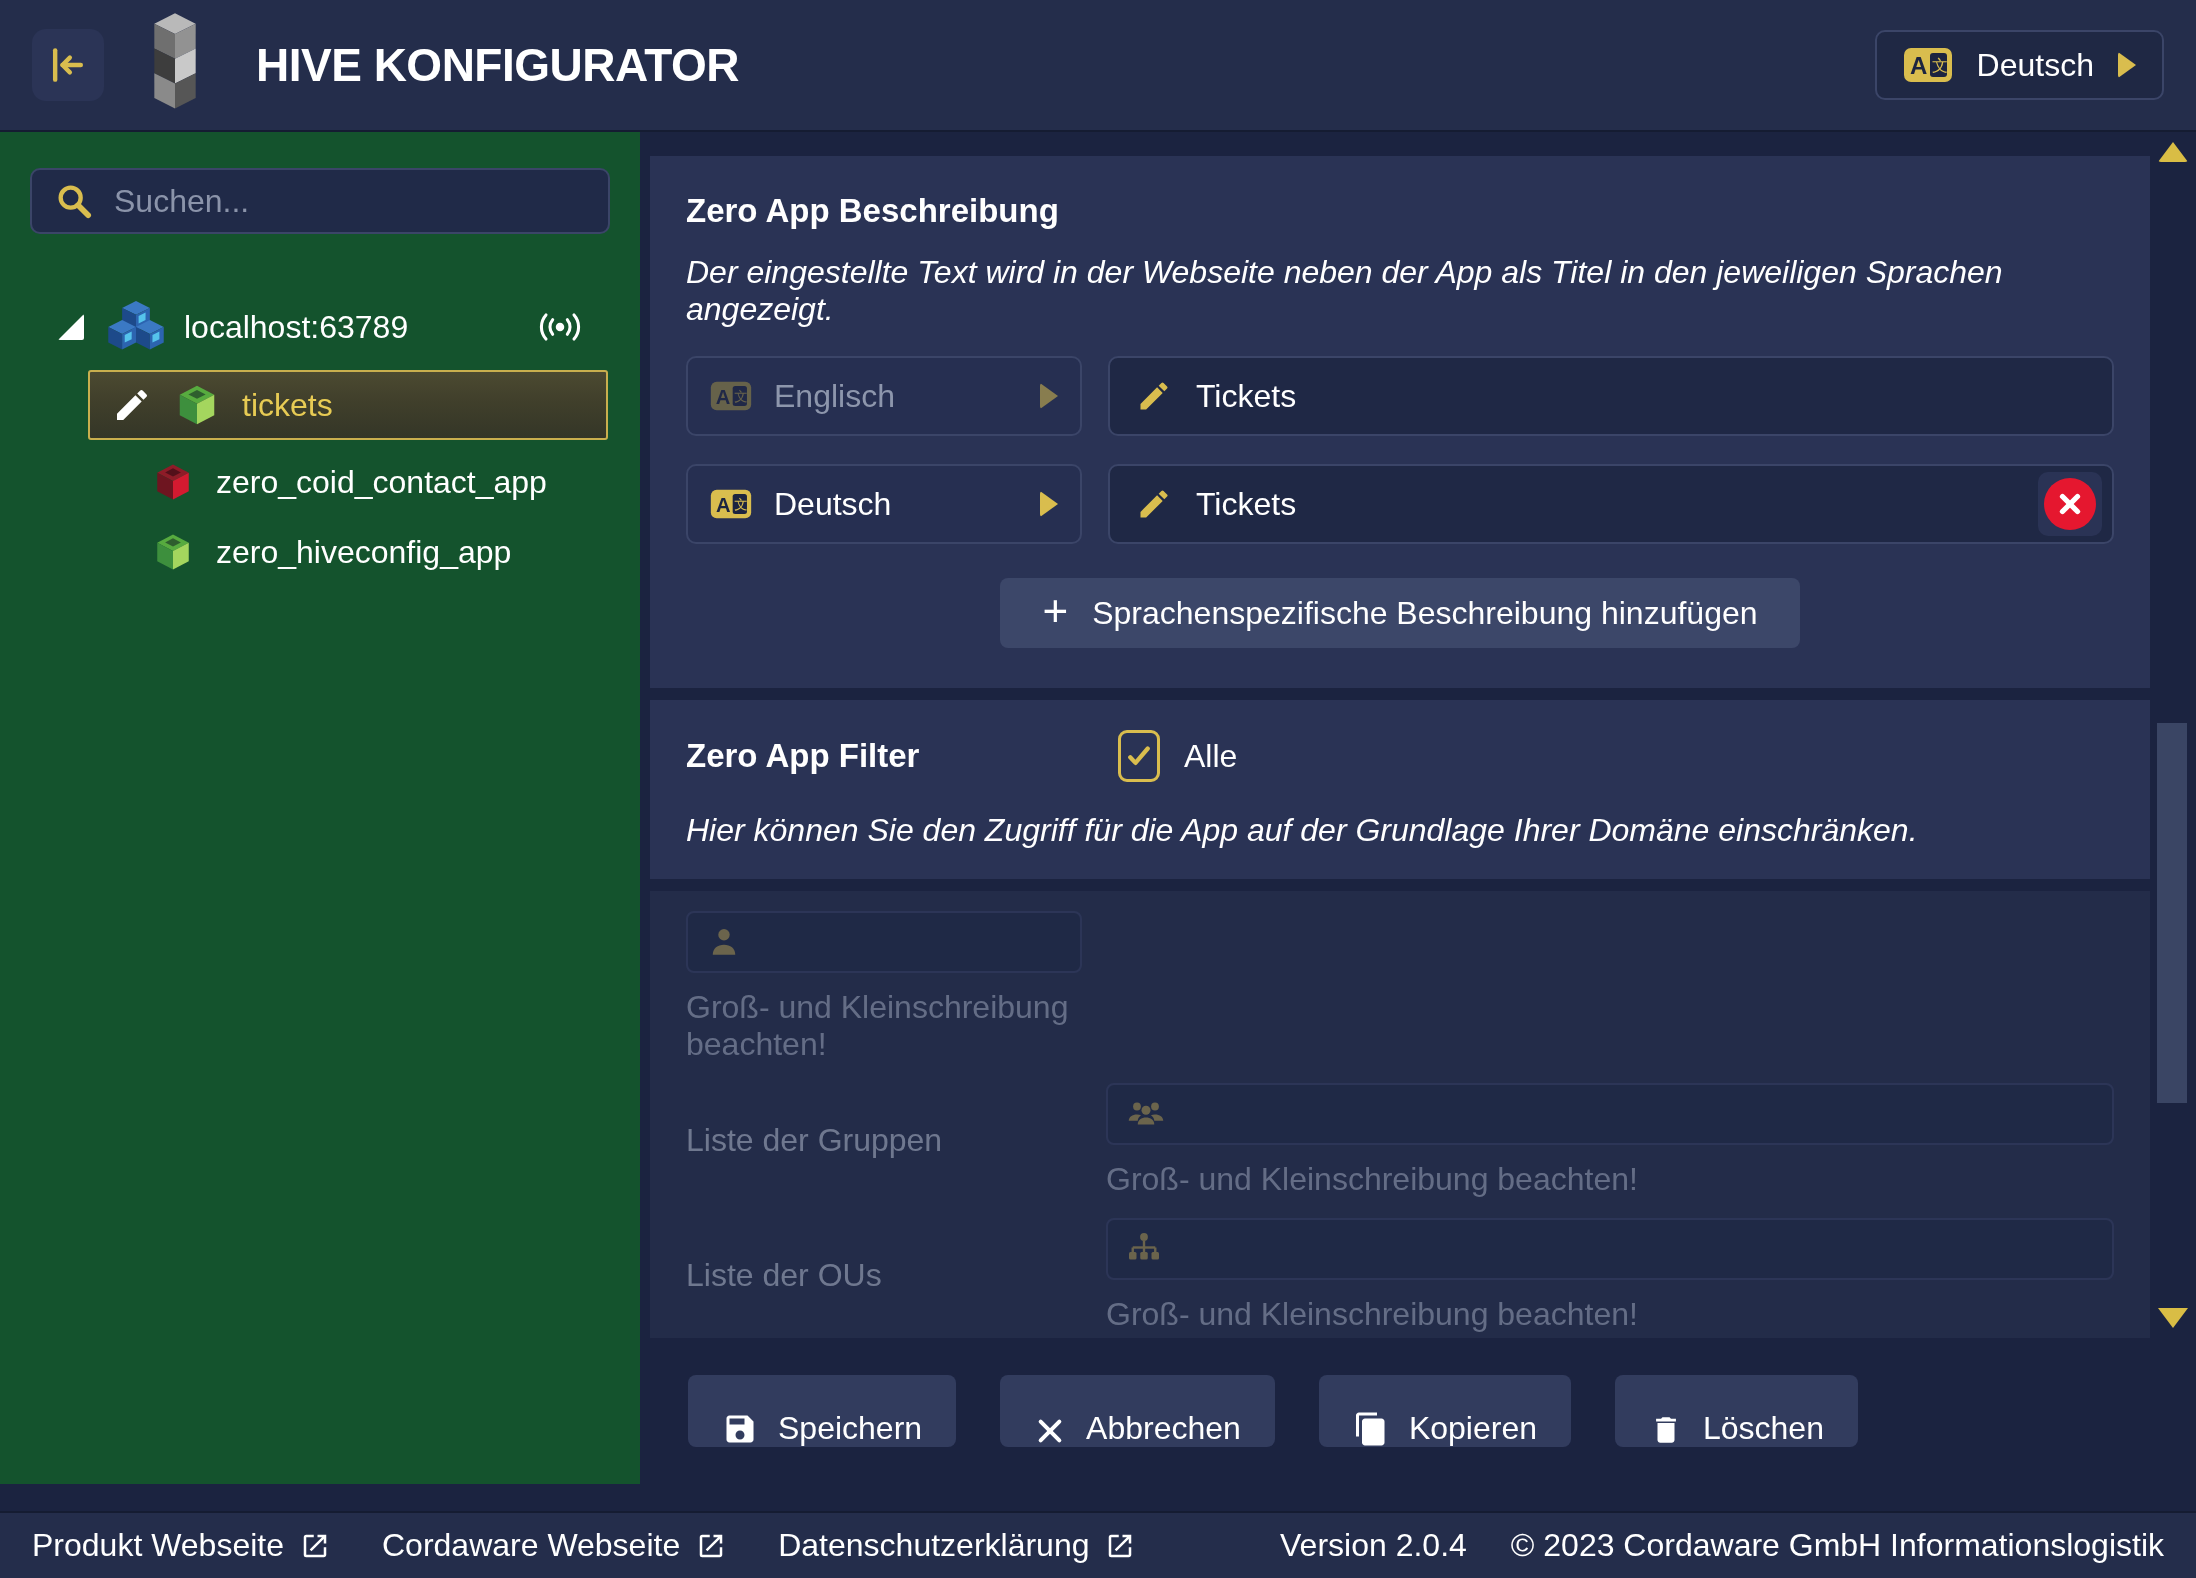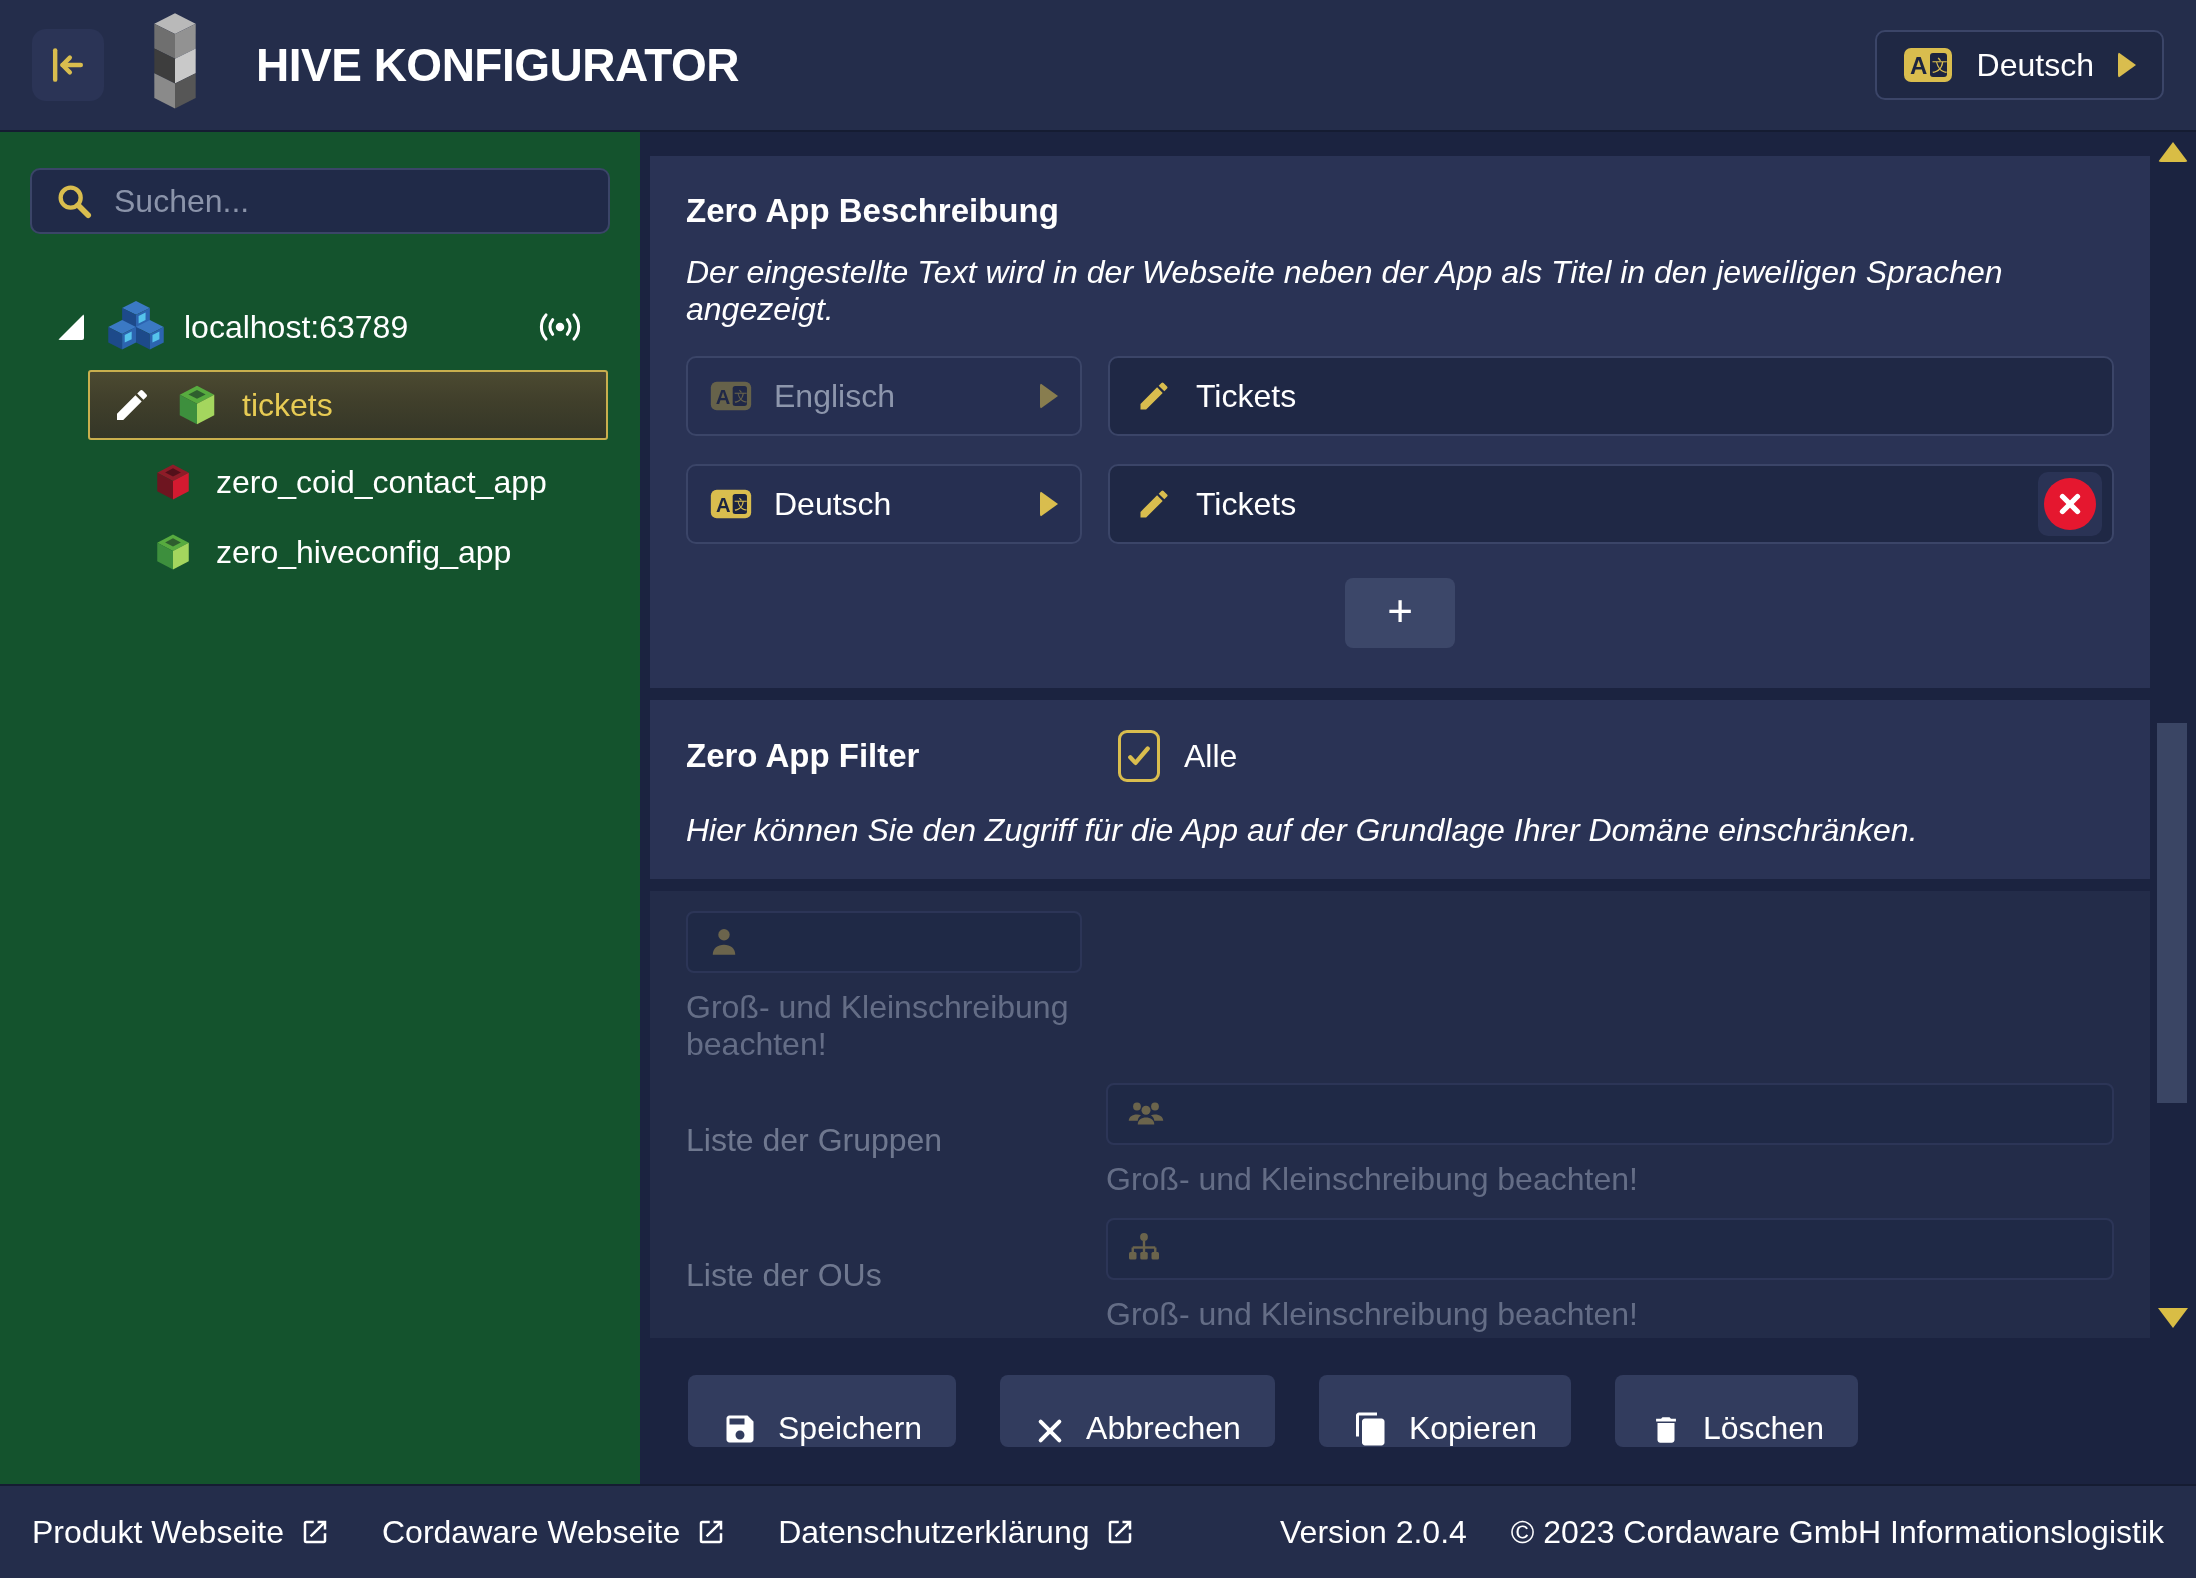--- a/index.html
+++ b/index.html
@@ -103,21 +103,21 @@
   .sb-thumb { position:absolute; top:591px; left:7px; width:30px; height:380px; background:#3a4564; cursor:pointer; }
 
   
   .action-bar { position:absolute; left:0; right:46px; bottom:0; height:146px; background:#1b2340;
                 display:flex; align-items:center; gap:32px; padding-left:36px; }
   .act-btn { height:72px; background:#323c5e; border:none; border-radius:8px; color:#fff;
              font-size:32px; font-family:"Liberation Sans", sans-serif; display:flex; align-items:flex-end;
              gap:20px; padding:0 34px; cursor:pointer;margin-left:12px; }
 
   
-  .footer { position:absolute; left:0; right:0; bottom:0; height:94px; background:#242d4b;
+  .footer { position:absolute; left:0; right:0; bottom:0; height:67px; background:#242d4b;
             border-top:2px solid #151c32; display:flex; align-items:center; padding:0 32px; gap:52px; }
   .f-link { display:flex; align-items:center; gap:16px; font-size:32px; color:#fff; cursor:pointer; }
   .f-right { margin-left:auto; display:flex; align-items:center; gap:44px; font-size:32px; }
 
   svg { display:block; }
 </style>
 </head>
 <body>
 
 <div id="app">
@@ -300,20 +300,21 @@
                     <line x1="6" y1="6" x2="18" y2="18"></line>
                       <line x1="18" y1="6" x2="6" y2="18"></line>
                   </svg>
                 </span>
               </button>
             </div>
           </div>
 
           <button class="add-btn">
             <span class="plus">+</span>
+            <span>Sprachenspezifische Beschreibung hinzufügen</span>
           </button>
         </div>
 
         <div class="card" style="padding:30px 36px;">
           <div class="fgrid">
             <div class="section-title">Zero App Filter</div>
             <div class="chk-row">
               <span class="checkbox">
                 <svg width="30" height="30" viewBox="0 0 24 24" fill="none" stroke="#d9bd4e" stroke-width="3.4" stroke-linecap="round" stroke-linejoin="round">
                   <path d="M5 13l4.2 4.5L19 6"></path>

